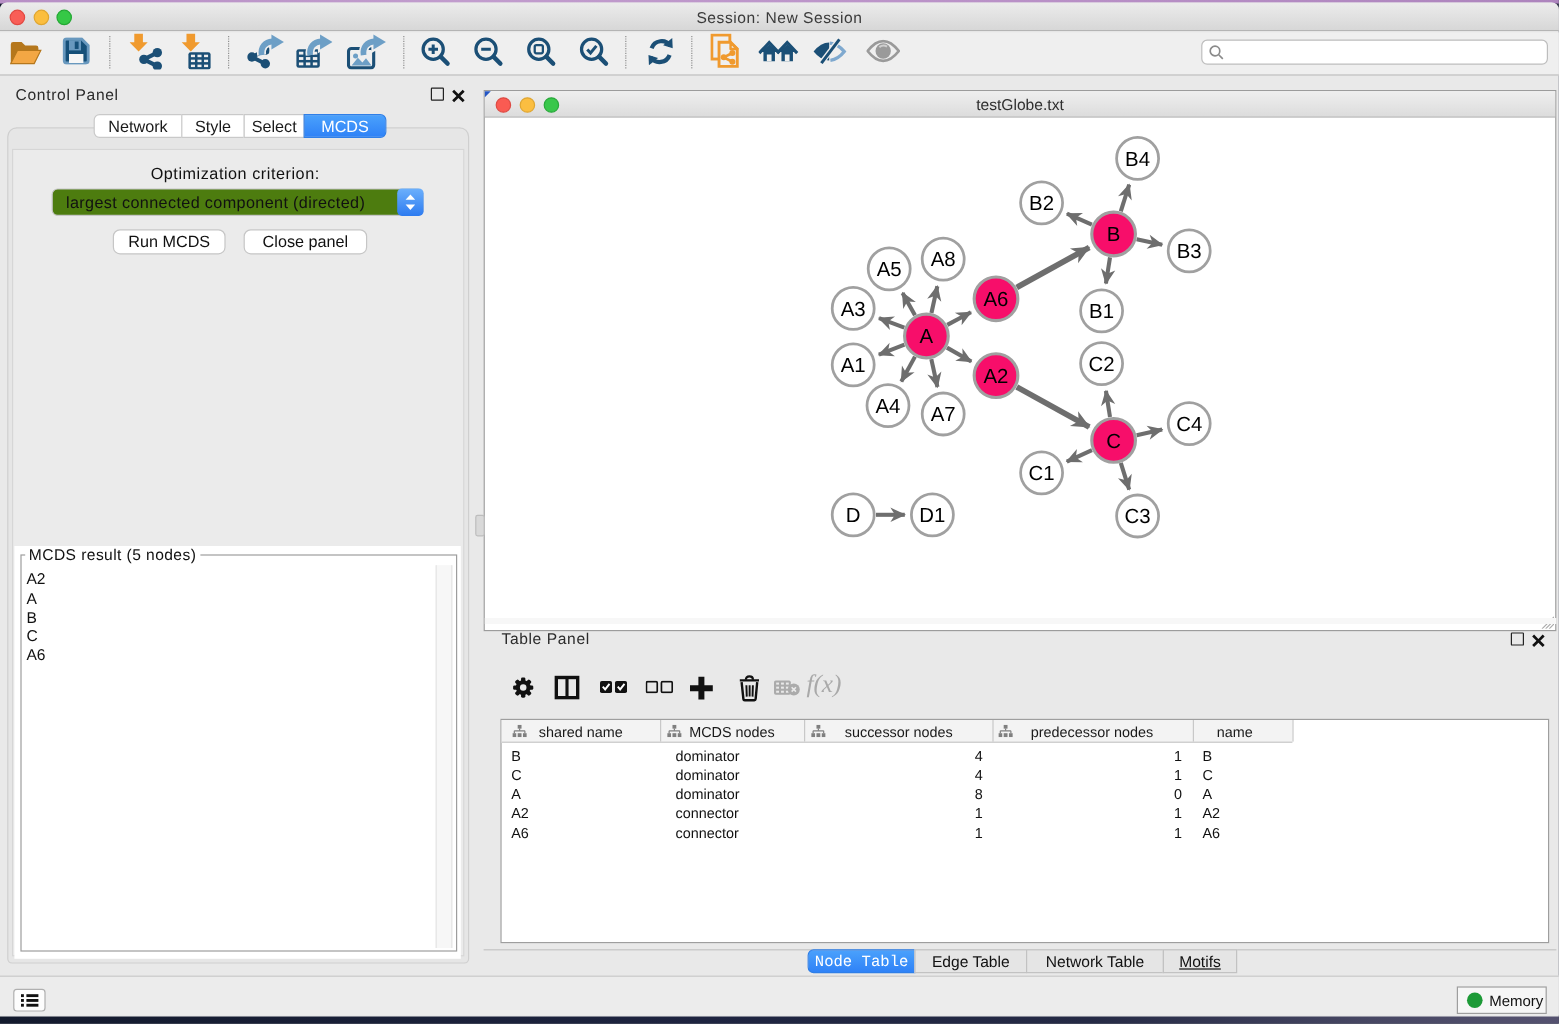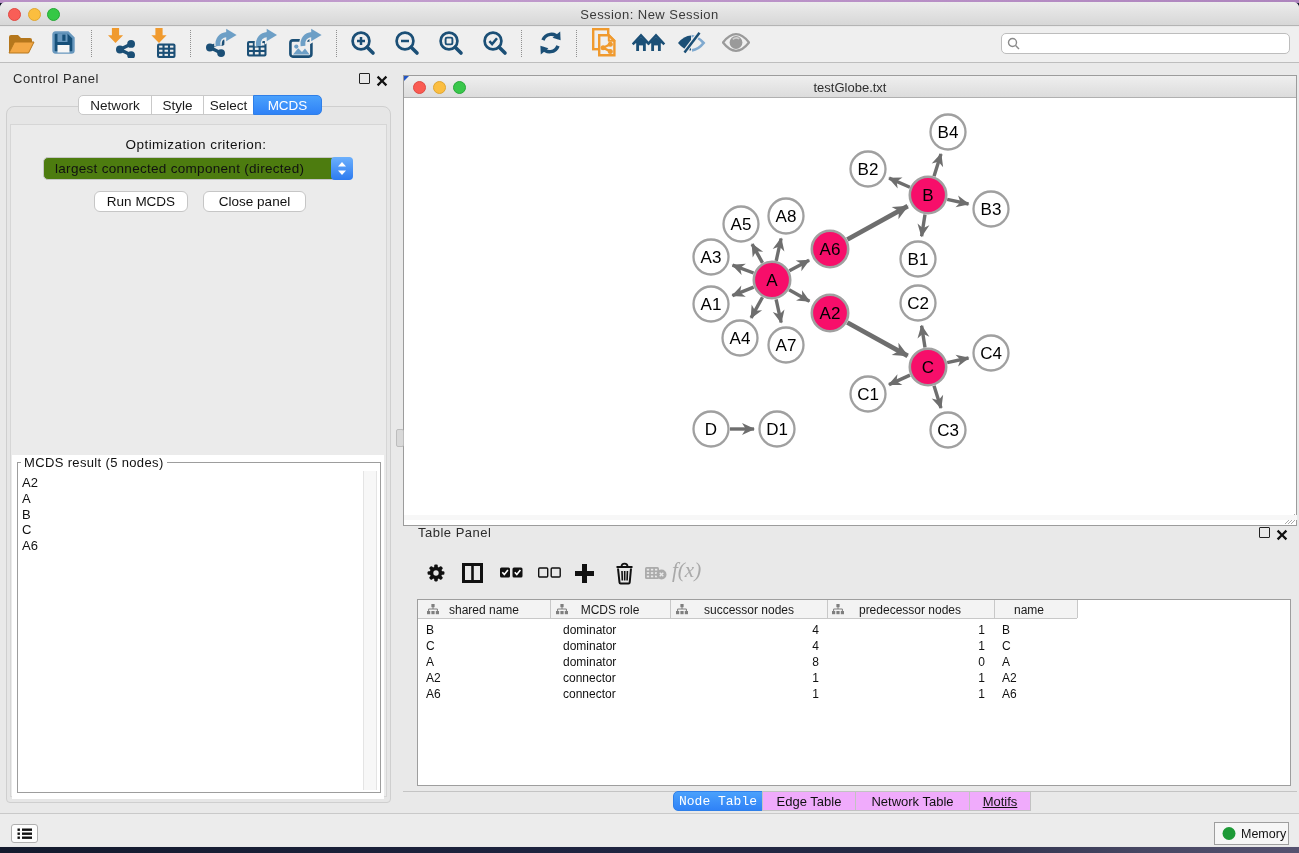--- a/index.html
+++ b/index.html
@@ -42,21 +42,21 @@
 #ntext{left:0;top:4px;width:892px;text-align:center;font-size:13px;color:#2f2f2f;}
 #bluecorner{left:0;top:0;width:0;height:0;border-top:5px solid #2456c4;border-right:5px solid transparent;}
 #splitgrip{left:396px;top:429px;width:6px;height:16px;background:#d9d9d9;border:1px solid #bdbdbd;border-radius:2px;}
 
 #tp-title{left:418px;top:525px;font-size:13px;letter-spacing:0.5px;color:#2b2b2b;}
 #table{left:417px;top:599px;width:874px;height:187px;background:#fff;border:1px solid #9e9e9e;box-sizing:border-box;}
 #thead{left:0;top:0;width:659px;height:19px;background:#f3f3f3;border-bottom:1px solid #c8c8c8;box-sizing:border-box;}
 .thdiv{top:0;width:0;height:18px;border-left:1px solid #c8c8c8;}
 .th{top:3px;font-size:12px;color:#1a1a1a;}
 .td{position:absolute;font-size:12px;color:#111;}
-.tabb{top:791px;height:20px;line-height:19px;text-align:center;font-size:13px;color:#111;background:#f0abfc;border:1px solid #c2c2c2;box-sizing:border-box;}
+.tabb{top:791px;height:20px;line-height:19px;text-align:center;font-size:13px;color:#111;background:#e5e5e5;border:1px solid #c2c2c2;box-sizing:border-box;}
 .bluetab{background:linear-gradient(#4aa1fc,#2f82f7);color:#fff;}
 </style></head>
 <body>
 <div class="abs" id="purple"></div>
 <div class="abs" id="navy"></div>
 <div class="abs" id="winbg"></div>
 <div class="abs" id="titlebar"></div>
 <div class="abs light" style="left:7.8px;background:#f95e57;border:0.5px solid #e14942;"></div>
 <div class="abs light" style="left:27.5px;background:#fbbe3f;border:0.5px solid #e0a630;"></div>
 <div class="abs light" style="left:47.2px;background:#35c846;border:0.5px solid #24a834;"></div>
@@ -401,21 +401,21 @@
       <rect x="4.4" y="0" width="3.2" height="3.2" fill="#7f7f7f"></rect>
       <line x1="6" y1="3" x2="6" y2="5" stroke="#7f7f7f" stroke-width="1"></line>
       <line x1="1.6" y1="5" x2="10.4" y2="5" stroke="#7f7f7f" stroke-width="1"></line>
       <line x1="1.6" y1="5" x2="1.6" y2="7" stroke="#7f7f7f" stroke-width="1"></line>
       <line x1="10.4" y1="5" x2="10.4" y2="7" stroke="#7f7f7f" stroke-width="1"></line>
       <rect x="0" y="7" width="3.2" height="3.2" fill="#7f7f7f"></rect>
       <rect x="4.4" y="7" width="3.2" height="3.2" fill="#7f7f7f"></rect>
       <rect x="8.8" y="7" width="3.2" height="3.2" fill="#7f7f7f"></rect>
     </svg>
     <div class="abs thdiv" style="left:252px;"></div>
-    <div class="abs th" style="left:112px;width:160px;text-align:center;">MCDS role</div>
+    <div class="abs th" style="left:112px;width:160px;text-align:center;">MCDS nodes</div>
     <svg class="abs" style="left:258px;top:4px;" width="12" height="11" viewBox="0 0 12 11">
       <rect x="4.4" y="0" width="3.2" height="3.2" fill="#7f7f7f"></rect>
       <line x1="6" y1="3" x2="6" y2="5" stroke="#7f7f7f" stroke-width="1"></line>
       <line x1="1.6" y1="5" x2="10.4" y2="5" stroke="#7f7f7f" stroke-width="1"></line>
       <line x1="1.6" y1="5" x2="1.6" y2="7" stroke="#7f7f7f" stroke-width="1"></line>
       <line x1="10.4" y1="5" x2="10.4" y2="7" stroke="#7f7f7f" stroke-width="1"></line>
       <rect x="0" y="7" width="3.2" height="3.2" fill="#7f7f7f"></rect>
       <rect x="4.4" y="7" width="3.2" height="3.2" fill="#7f7f7f"></rect>
       <rect x="8.8" y="7" width="3.2" height="3.2" fill="#7f7f7f"></rect>
     </svg>

